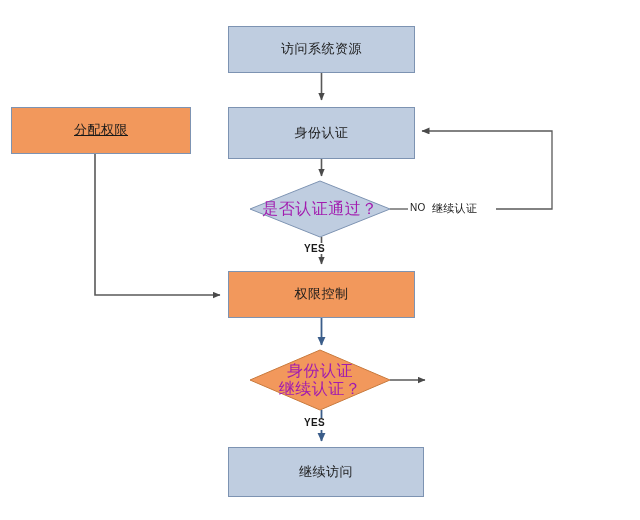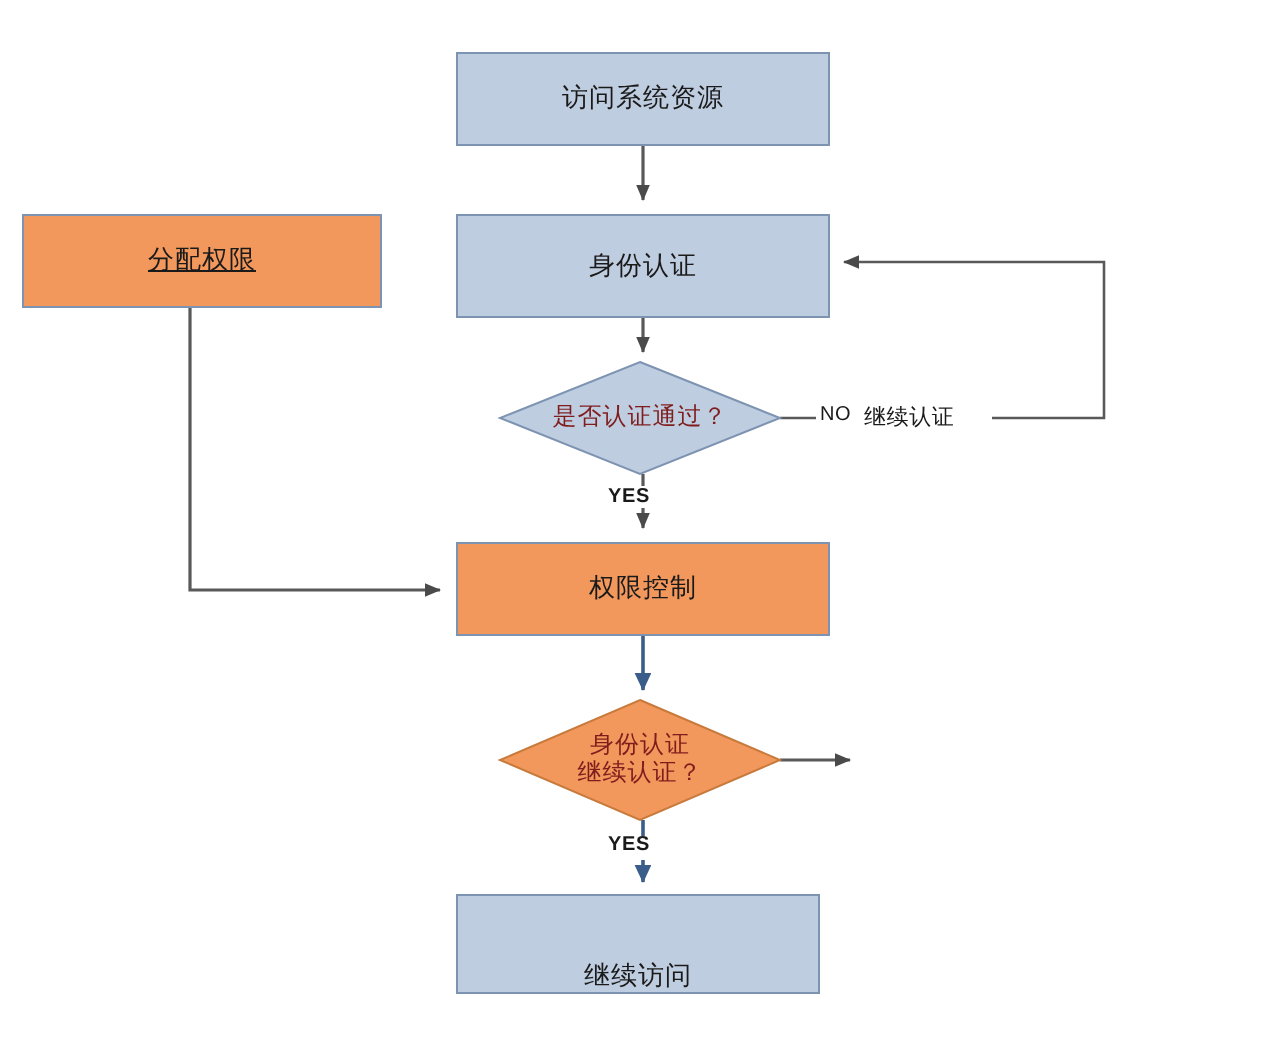--- a/index.html
+++ b/index.html
@@ -53,23 +53,23 @@
   .diamond-label {
     position: absolute;
     left: 0;
     top: 0;
     width: 100%;
     height: 100%;
     display: flex;
     align-items: center;
     justify-content: center;
     text-align: center;
-    font-size: 12px;
+    font-size: 16px;
     line-height: 1.15;
-    color: #7f1d1d;
+    color: #a21caf;
     letter-spacing: 0.5px;
   }
   .edge-label {
     position: absolute;
     font-size: 10px;
     color: #1a1a1a;
     white-space: nowrap;
     letter-spacing: 0.3px;
   }
   .edge-label.cn {
@@ -149,21 +149,21 @@
 
   <div class="node rect orange" style="left:11px; top:107px; width:180px; height:47px;text-decoration:underline;">
     <span>分配权限</span>
   </div>
 
   <div class="node rect orange" style="left:228px; top:271px; width:187px; height:47px;">
     <span>权限控制</span>
   </div>
 
 
-  <div class="node rect blue" style="left:228px; top:447px; width:182px; height:50px;align-items:flex-end;">
+  <div class="node rect blue" style="left:228px; top:447px; width:196px; height:50px;">
     <span>继续访问</span>
   </div>
 
   <div class="diamond-wrap" style="left:250px; top:181px; width:140px; height:56px;">
     <div class="diamond-label">是否认证通过？</div>
   </div>
 
   <div class="diamond-wrap" style="left:250px; top:350px; width:140px; height:60px;">
     <div class="diamond-label">
       <div>

